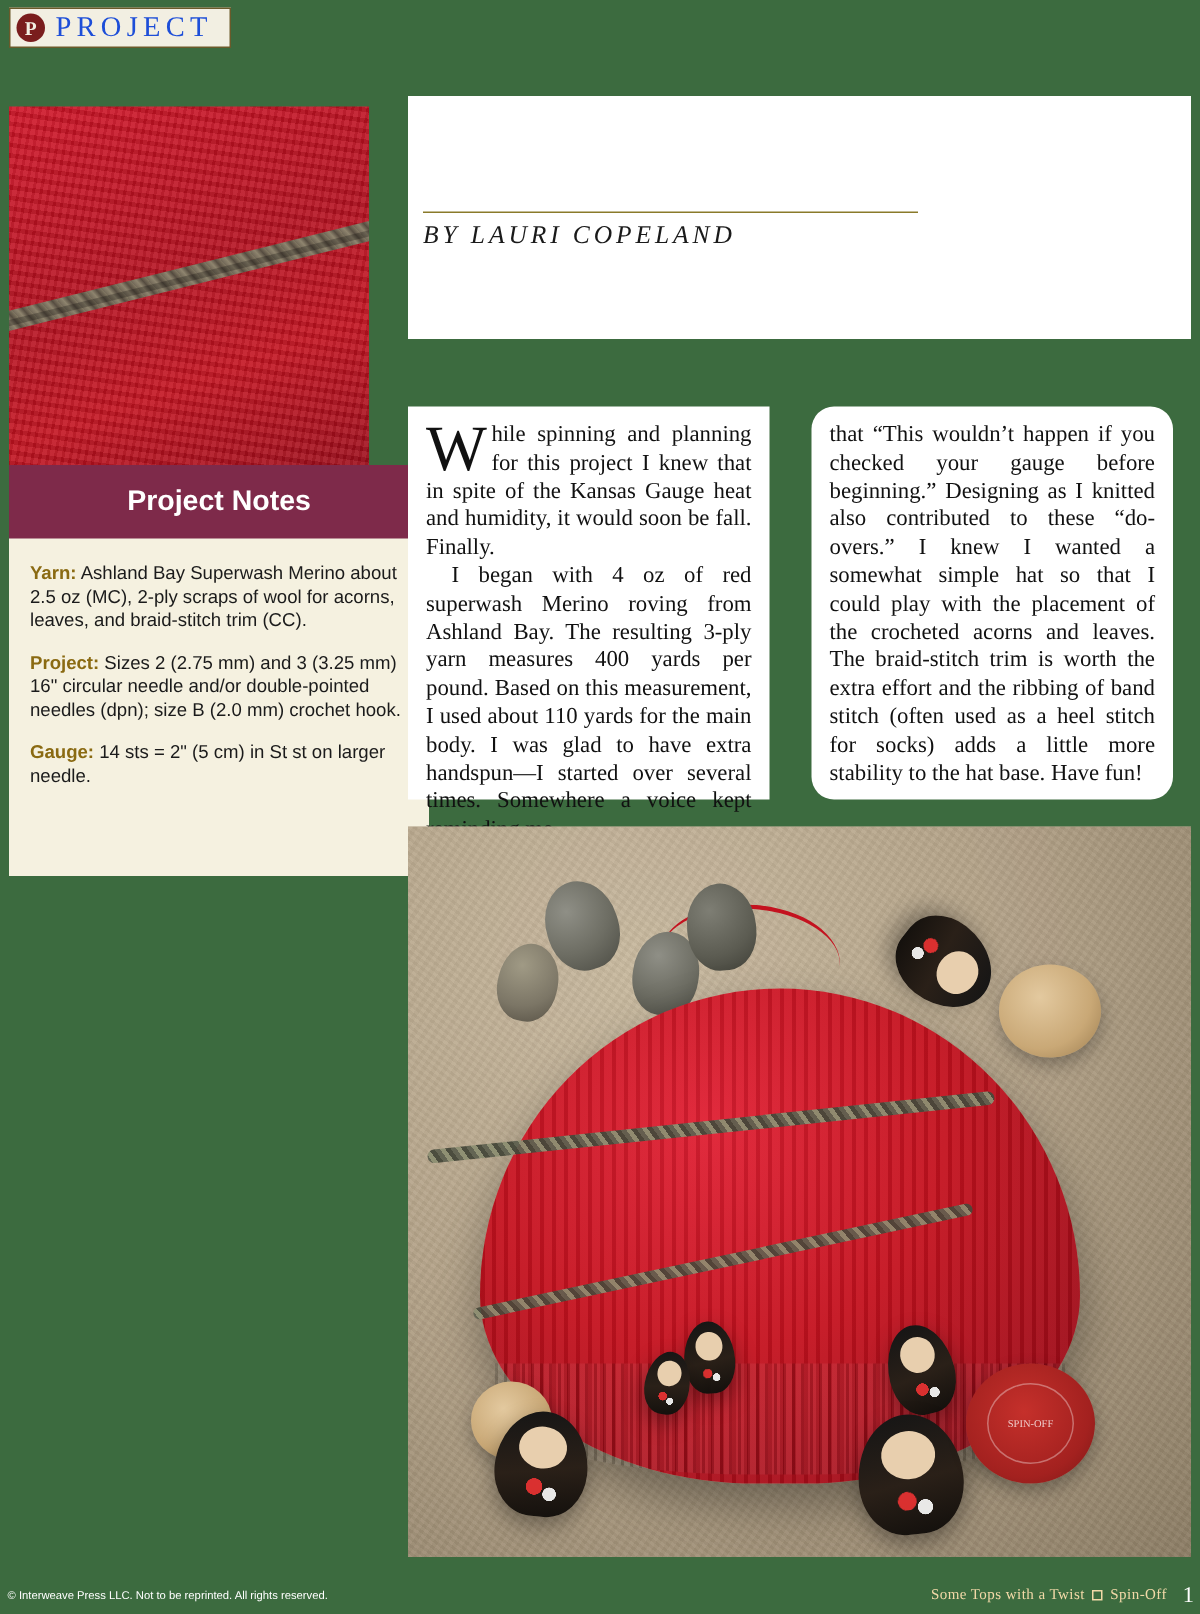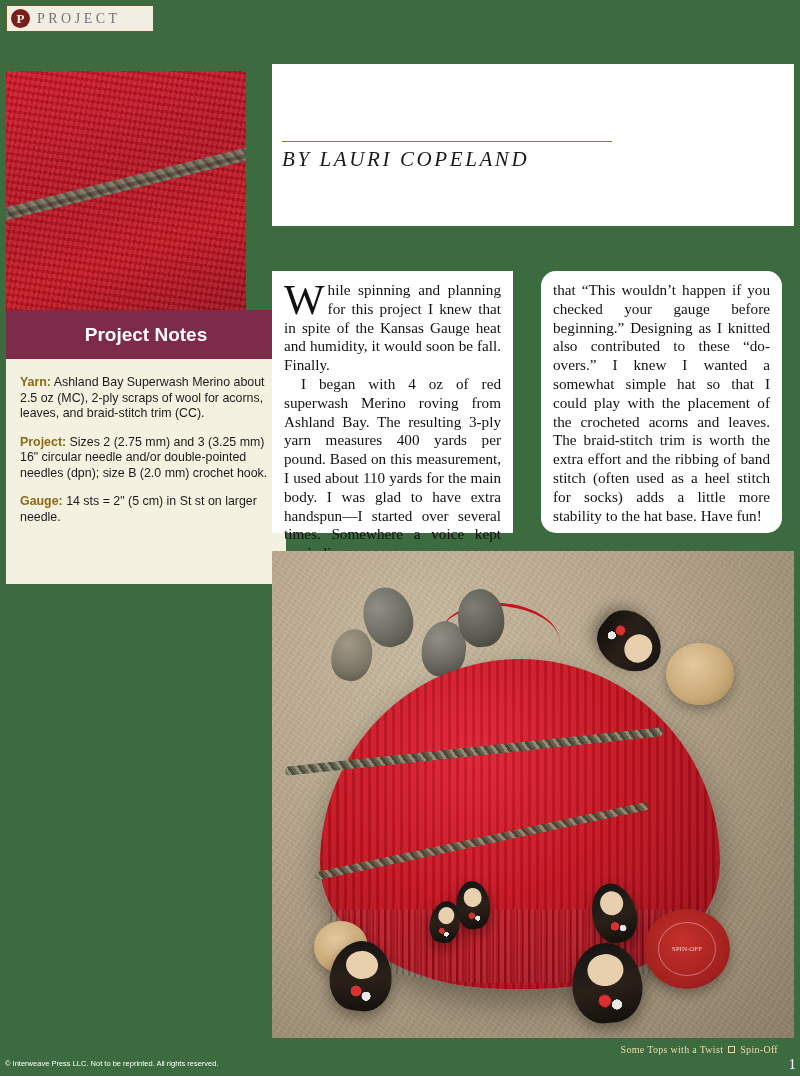--- a/index.html
+++ b/index.html
@@ -38,23 +38,23 @@
     font-family: "Liberation Serif", serif;
     font-size: 13px;
     font-weight: bold;
     display: flex;
     align-items: center;
     justify-content: center;
     margin-right: 7px;
   }
   .tag-label {
     font-family: "Liberation Serif", serif;
-    font-size: 14px;
+    font-size: 19px;
     letter-spacing: 3.5px;
-    color: #737373;
+    color: #1d4ed8;
     text-align: center;
   }
 
   
   .swatch-photo {
     position: absolute;
     left: 6px;
     top: 71px;
     width: 240px;
     height: 239px;
@@ -160,21 +160,21 @@
     width: 330px;
     height: 1px;
     background: #8a7a2a;
   }
   .title-byline {
     position: absolute;
     left: 10px;
     top: 83px;
     font-family: "Liberation Serif", serif;
     font-style: italic;
-    font-size: 21px;
+    font-size: 17px;
     letter-spacing: 2.6px;
     color: #1a1a1a;
   }
 
   
   .text-col {
     position: absolute;
     top: 271px;
     width: 241px;
     height: 262px;
@@ -363,21 +363,21 @@
     left: 5px;
     bottom: 8px;
     font-family: "Liberation Sans", sans-serif;
     font-size: 7.5px;
     color: #ffffff;
     letter-spacing: 0px;
   }
   .footer-right {
     position: absolute;
     right: 22px;
-    bottom: 21px;
+    bottom: 7px;
     font-family: "Liberation Serif", serif;
     font-size: 10px;
     color: #f2d9a8;
     letter-spacing: 0.3px;
     display: flex;
     align-items: center;
     gap: 5px;
   }
   .footer-right .sq {
     display: inline-block;

